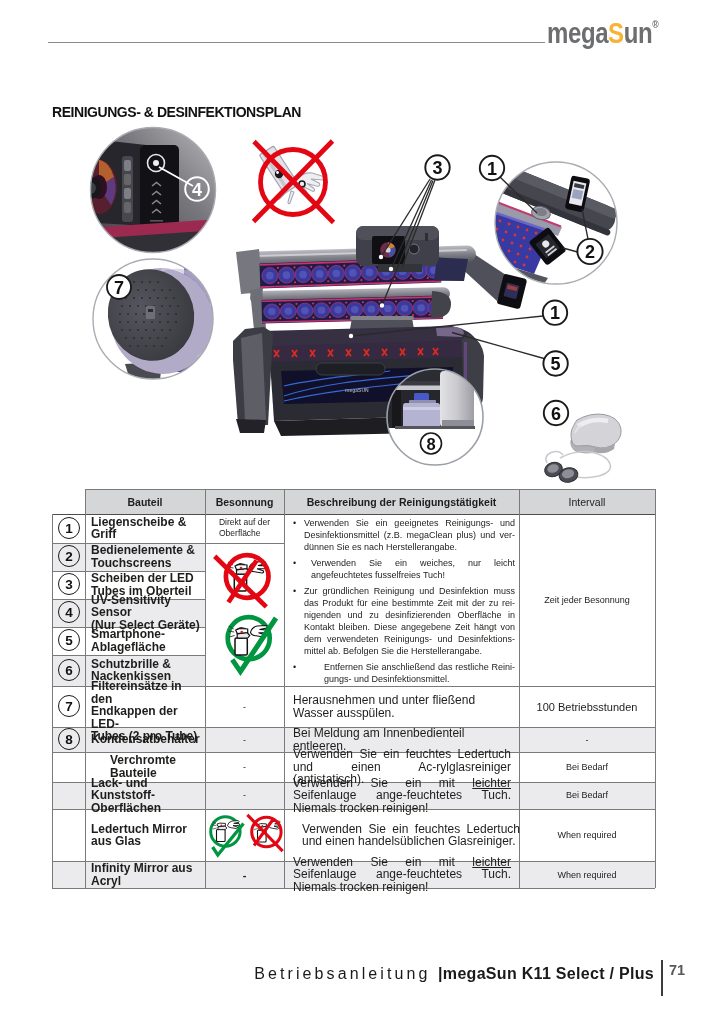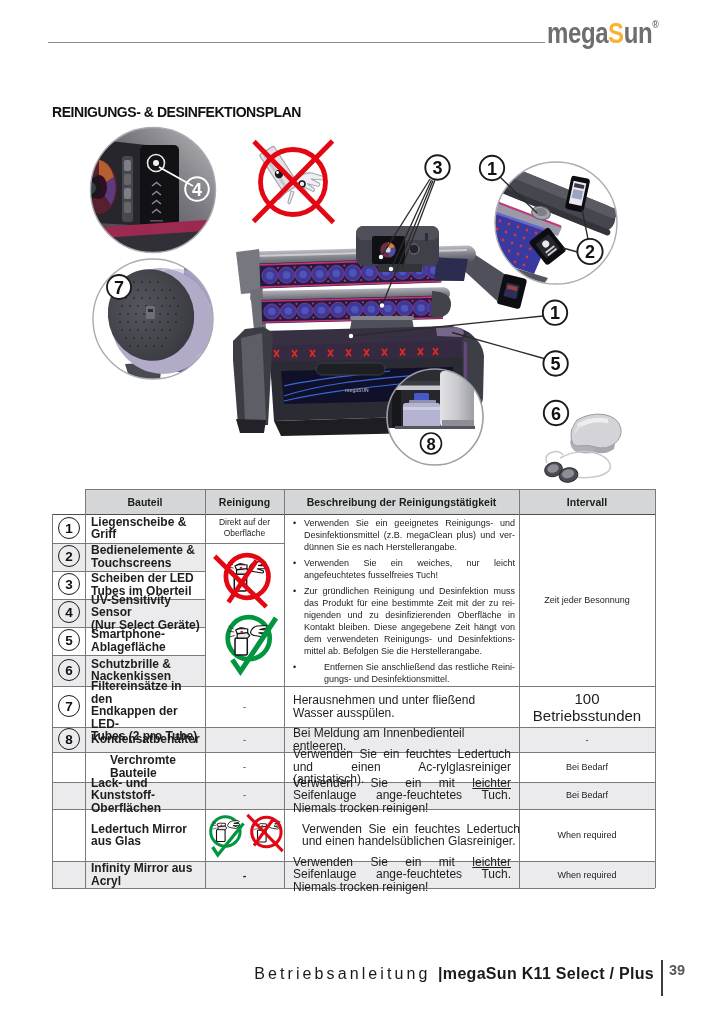--- a/index.html
+++ b/index.html
@@ -3,21 +3,21 @@
 <meta charset="utf-8">
 <style>
   html,body{margin:0;padding:0;}
   body{width:724px;height:1024px;position:relative;background:#ffffff;
        font-family:"Liberation Sans",sans-serif;overflow:hidden;}
   .abs{position:absolute;}
   .hline{position:absolute;background:#7a7a7a;height:1px;}
   .vline{position:absolute;background:#7a7a7a;width:1px;}
   .cell{position:absolute;color:#1d1d1b;}
   .bt{font-weight:bold;font-size:12px;line-height:12.5px;display:flex;align-items:center;}
-  .ctr{display:flex;align-items:center;justify-content:center;text-align:center;}
+  .ctr{display:flex;align-items:center;justify-content:center;}
   .num{position:absolute;width:20px;height:20px;border:1.4px solid #1a1a1a;border-radius:50%;
        background:transparent;display:flex;align-items:center;justify-content:center;
        font-weight:bold;font-size:13.5px;color:#111;}
 </style>
 </head>
 <body>
 
 <div class="abs" style="left:48px;top:42px;width:497px;height:1px;background:#8a8a8a;"></div>
 <div class="abs" style="left:547px;top:16px;width:170px;height:40px;font-size:30px;font-weight:bold;color:#6d6e70;letter-spacing:-0.5px;transform:scaleX(0.8);transform-origin:left top;">mega<span style="color:#f9b233;">S</span>un<span style="font-size:11px;vertical-align:15px;letter-spacing:0;">®</span></div>
 
@@ -494,23 +494,23 @@
 <div class="hline" style="left:52px;top:861px;width:603px;"></div>
 <div class="hline" style="left:52px;top:888px;width:603px;"></div>
 <div class="vline" style="left:52px;top:513.5px;height:374.5px;"></div>
 <div class="vline" style="left:85px;top:489px;height:399px;"></div>
 <div class="vline" style="left:205px;top:489px;height:399px;"></div>
 <div class="vline" style="left:284px;top:489px;height:399px;"></div>
 <div class="vline" style="left:519px;top:489px;height:399px;"></div>
 <div class="vline" style="left:655px;top:489px;height:399px;"></div>
 
 <div class="cell ctr" style="left:85px;top:489px;width:120px;height:25px;font-size:10.5px;font-weight:bold;">Bauteil</div>
-<div class="cell ctr" style="left:205px;top:489px;width:79px;height:25px;font-size:10.5px;font-weight:bold;">Reinigung</div>
+<div class="cell ctr" style="left:205px;top:489px;width:79px;height:25px;font-size:10.5px;font-weight:bold;">Besonnung</div>
 <div class="cell ctr" style="left:284px;top:489px;width:235px;height:25px;font-size:10.5px;font-weight:bold;">Beschreibung der Reinigungstätigkeit</div>
-<div class="cell ctr" style="left:519px;top:489px;width:136px;height:25px;font-size:10.5px;font-weight:bold;">Intervall</div>
+<div class="cell ctr" style="left:519px;top:489px;width:136px;height:25px;font-size:10.5px;font-weight:normal;">Intervall</div>
 
 <div class="num" style="left:58px;top:517px;">1</div>
 <div class="num" style="left:58px;top:545px;">2</div>
 <div class="num" style="left:58px;top:573px;">3</div>
 <div class="num" style="left:58px;top:601px;">4</div>
 <div class="num" style="left:58px;top:629px;">5</div>
 <div class="num" style="left:58px;top:659px;">6</div>
 <div class="num" style="left:58px;top:695px;">7</div>
 <div class="num" style="left:58px;top:728px;">8</div>
 
@@ -534,21 +534,21 @@
 <div class="cell ctr" style="left:205px;top:781.5px;width:79px;height:27.5px;font-size:9px;">-</div>
 <div class="cell ctr" style="left:205px;top:861px;width:79px;height:27px;font-size:11px;font-weight:bold;">-</div>
 
 <div class="cell" id="besch16" style="left:293px;top:517px;width:222px;height:166px;font-size:9px;line-height:12px;">
   <div style="display:flex;margin-bottom:4px;">
       <span style="width:11px;flex:none;">•</span>
       <span style="text-align:justify;flex:1;">Verwenden Sie ein geeignetes Reinigungs- und Desinfektionsmittel (z.B. megaClean plus) und ver-dünnen Sie es nach Herstellerangabe.</span>
     </div>
   <div style="display:flex;margin-bottom:4px;">
       <span style="width:11px;flex:none;">•</span>
-      <span style="text-align:justify;flex:1;">Verwenden Sie ein weiches, nur leicht angefeuchtetes fusselfreies Tuch!</span>
+      <span style="text-align:justify;flex:1;margin-left:7px;">Verwenden Sie ein weiches, nur leicht angefeuchtetes fusselfreies Tuch!</span>
     </div>
   <div style="display:flex;margin-bottom:4px;">
       <span style="width:11px;flex:none;">•</span>
       <span style="text-align:justify;flex:1;">Zur gründlichen Reinigung und Desinfektion muss das Produkt für eine bestimmte Zeit mit der zu rei-nigenden und zu desinfizierenden Oberfläche in Kontakt bleiben. Diese angegebene Zeit hängt von dem verwendeten Reinigungs- und Desinfektions-mittel ab. Befolgen Sie die Herstellerangabe.</span>
     </div>
   <div style="display:flex;">
       <span style="width:11px;flex:none;">•</span>
       <span style="text-align:justify;flex:1;margin-left:20px;">Entfernen Sie anschließend das restliche Reini-gungs-  und Desinfektionsmittel.</span>
     </div>
 </div>
@@ -561,21 +561,21 @@
     <span style="text-align:justify;">Verwenden Sie ein mit <u>leichter</u> Seifenlauge ange-feuchtetes Tuch. Niemals trocken reinigen!</span>
   </div>
 <div class="cell bt" style="left:302px;top:809px;width:218px;height:52px;font-weight:normal;">
     <span style="text-align:justify;">Verwenden Sie ein feuchtes Ledertuch und einen handelsüblichen Glasreiniger.</span>
   </div>
 <div class="cell bt" style="left:293px;top:861px;width:218px;height:27px;font-weight:normal;">
     <span style="text-align:justify;">Verwenden Sie ein mit <u>leichter</u> Seifenlauge ange-feuchtetes Tuch. Niemals trocken reinigen!</span>
   </div>
 
 <div class="cell ctr" style="left:519px;top:513.5px;width:136px;height:172.5px;font-size:9px;">Zeit jeder Besonnung</div>
-<div class="cell ctr" style="left:519px;top:686px;width:136px;height:41px;font-size:15px;">100 Betriebsstunden</div>
+<div class="cell ctr" style="left:519px;top:686px;width:136px;height:41px;font-size:11px;">100 Betriebsstunden</div>
 <div class="cell ctr" style="left:519px;top:727px;width:136px;height:25px;font-size:9px;">-</div>
 <div class="cell ctr" style="left:519px;top:752px;width:136px;height:29.5px;font-size:9px;">Bei Bedarf</div>
 <div class="cell ctr" style="left:519px;top:781.5px;width:136px;height:27.5px;font-size:9px;">Bei Bedarf</div>
 <div class="cell ctr" style="left:519px;top:809px;width:136px;height:52px;font-size:9px;">When required</div>
 <div class="cell ctr" style="left:519px;top:861px;width:136px;height:27px;font-size:9px;">When required</div>
 
 <div class="abs" style="left:205px;top:530px;width:80px;height:160px;">
 <svg width="80" height="160" viewBox="0 0 80 160">
 
   <g>
@@ -655,13 +655,13 @@
     </g>
     <circle cx="61.4" cy="23" r="14.7" fill="none" stroke="#e30613" stroke-width="3"></circle>
     <path d="M40 8.5 L80 39.5" stroke="#e30613" stroke-width="3" fill="none" transform="rotate(8 60 24)"></path>
     <path d="M68 10.5 L49 36.5" stroke="#e30613" stroke-width="3" fill="none"></path>
   </g>
 </svg>
 </div>
 
 <div class="abs" style="left:0;top:965px;width:654px;text-align:right;font-size:16px;color:#1a1a1a;"><span style="letter-spacing:3.1px;">Betriebsanleitung&nbsp;</span><span style="font-weight:bold;letter-spacing:0.3px;">|megaSun K11 Select / Plus</span></div>
 <div class="abs" style="left:661px;top:960px;width:1.5px;height:36px;background:#3c3c3c;"></div>
-<div class="abs" style="left:669px;top:962px;font-size:14.5px;font-weight:bold;color:#58585a;">39</div>
+<div class="abs" style="left:669px;top:962px;font-size:14.5px;font-weight:bold;color:#58585a;">71</div>
 
 </body></html>

